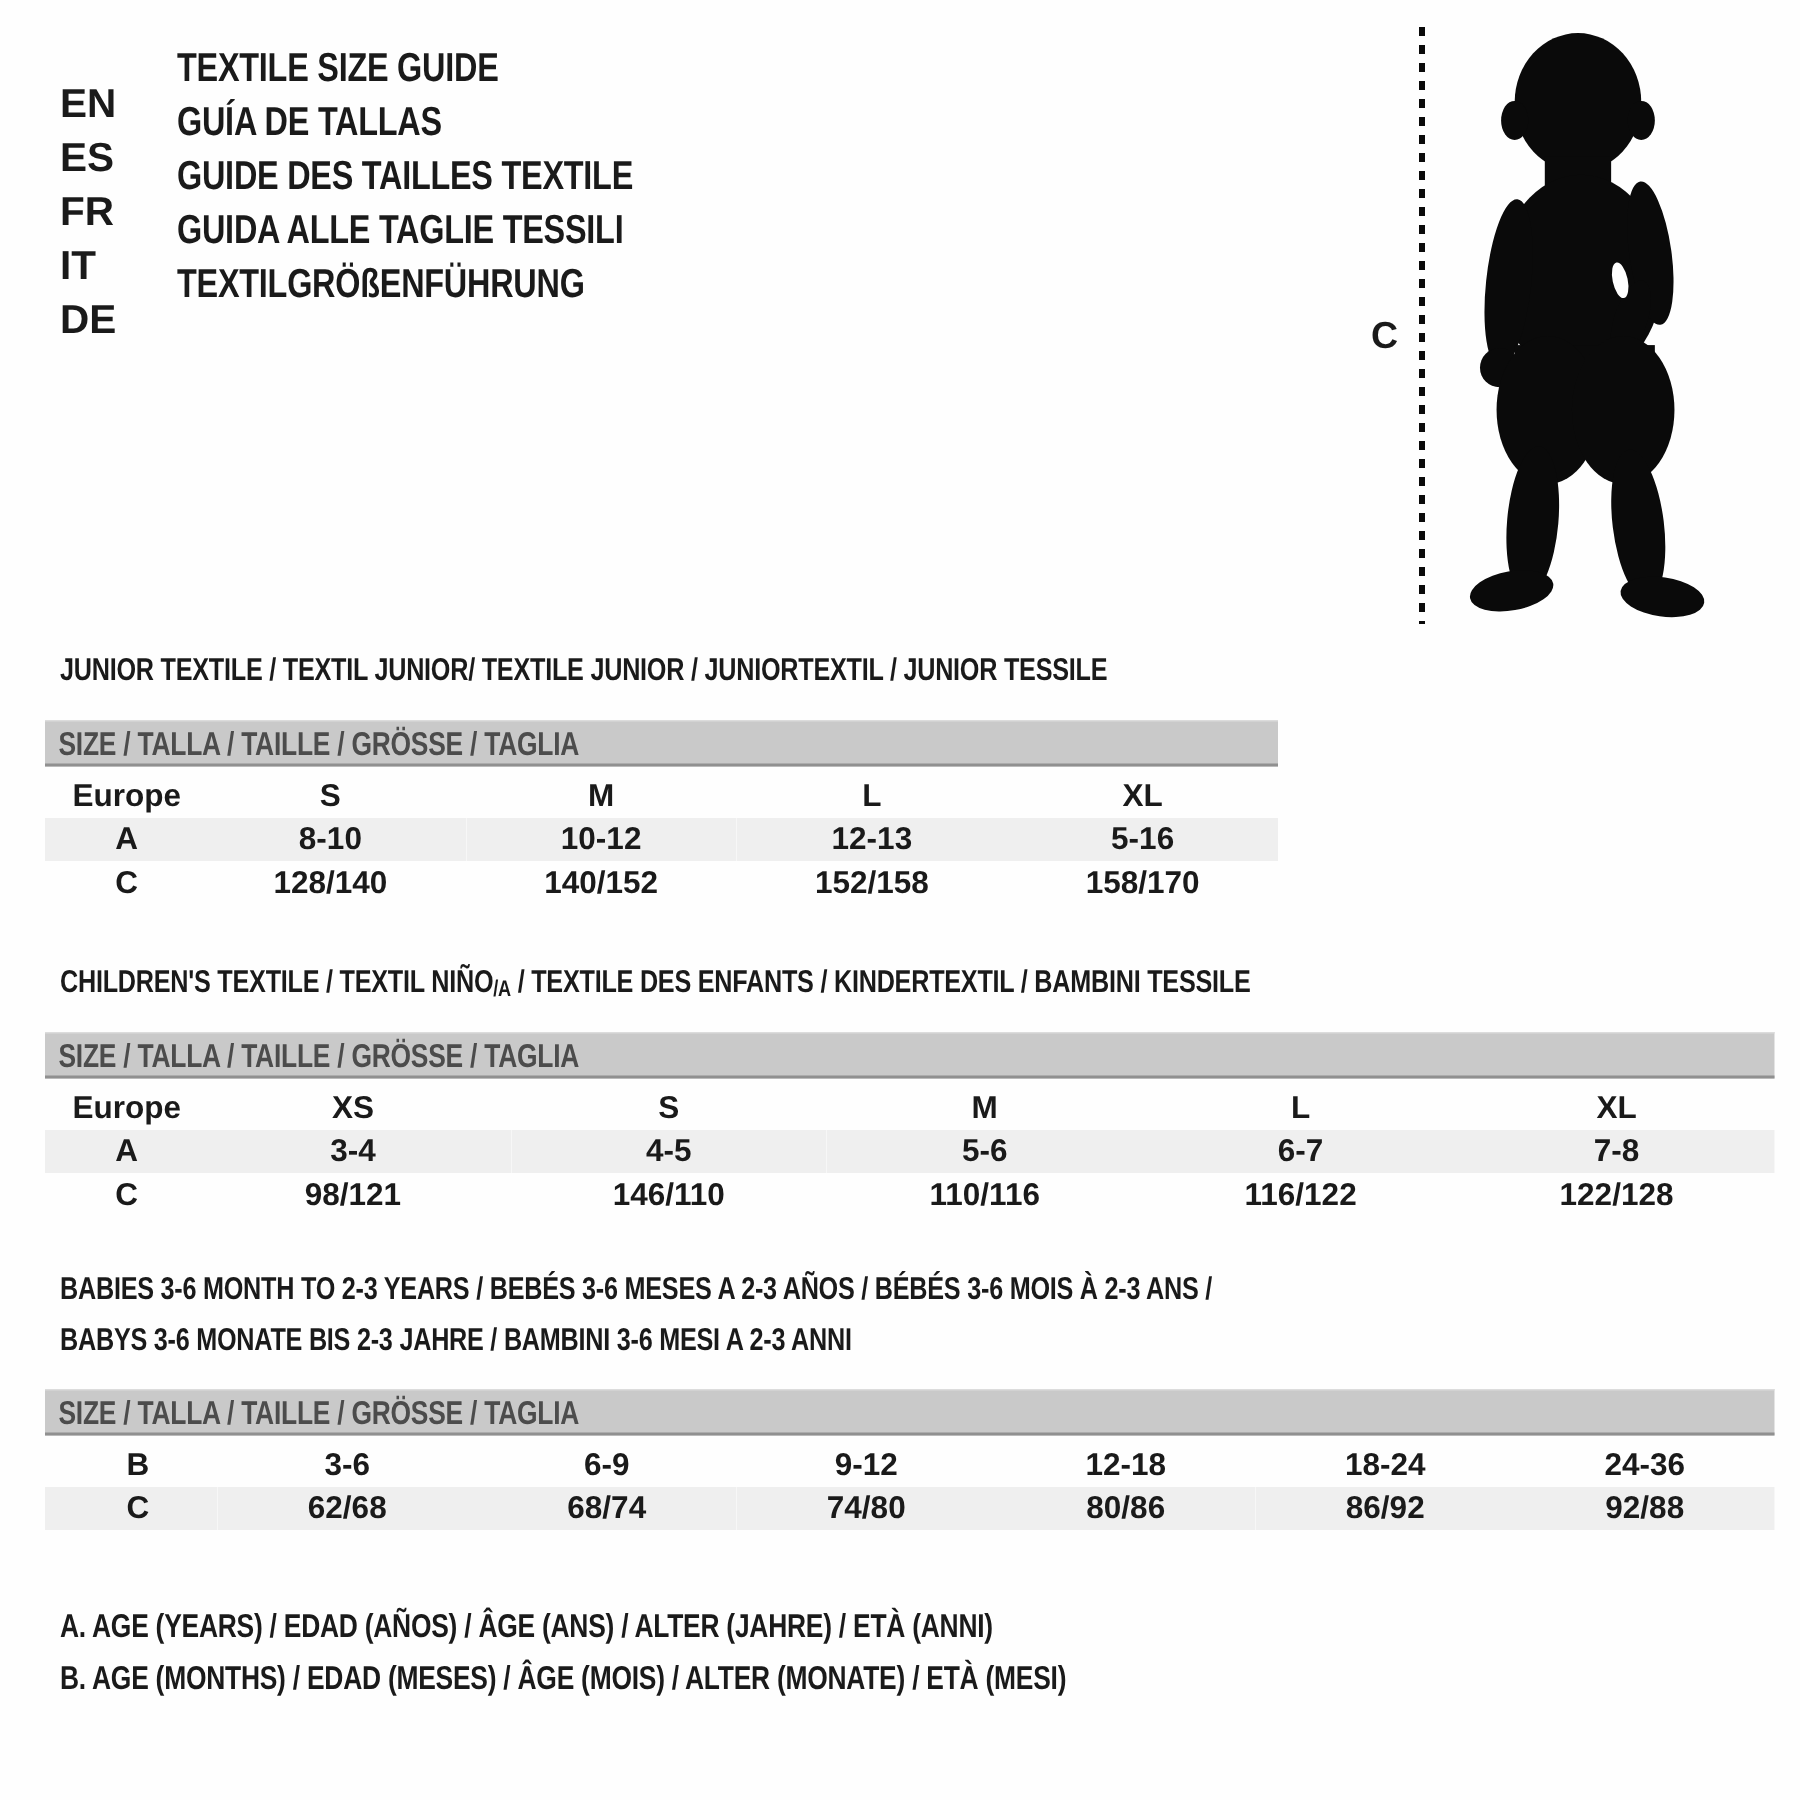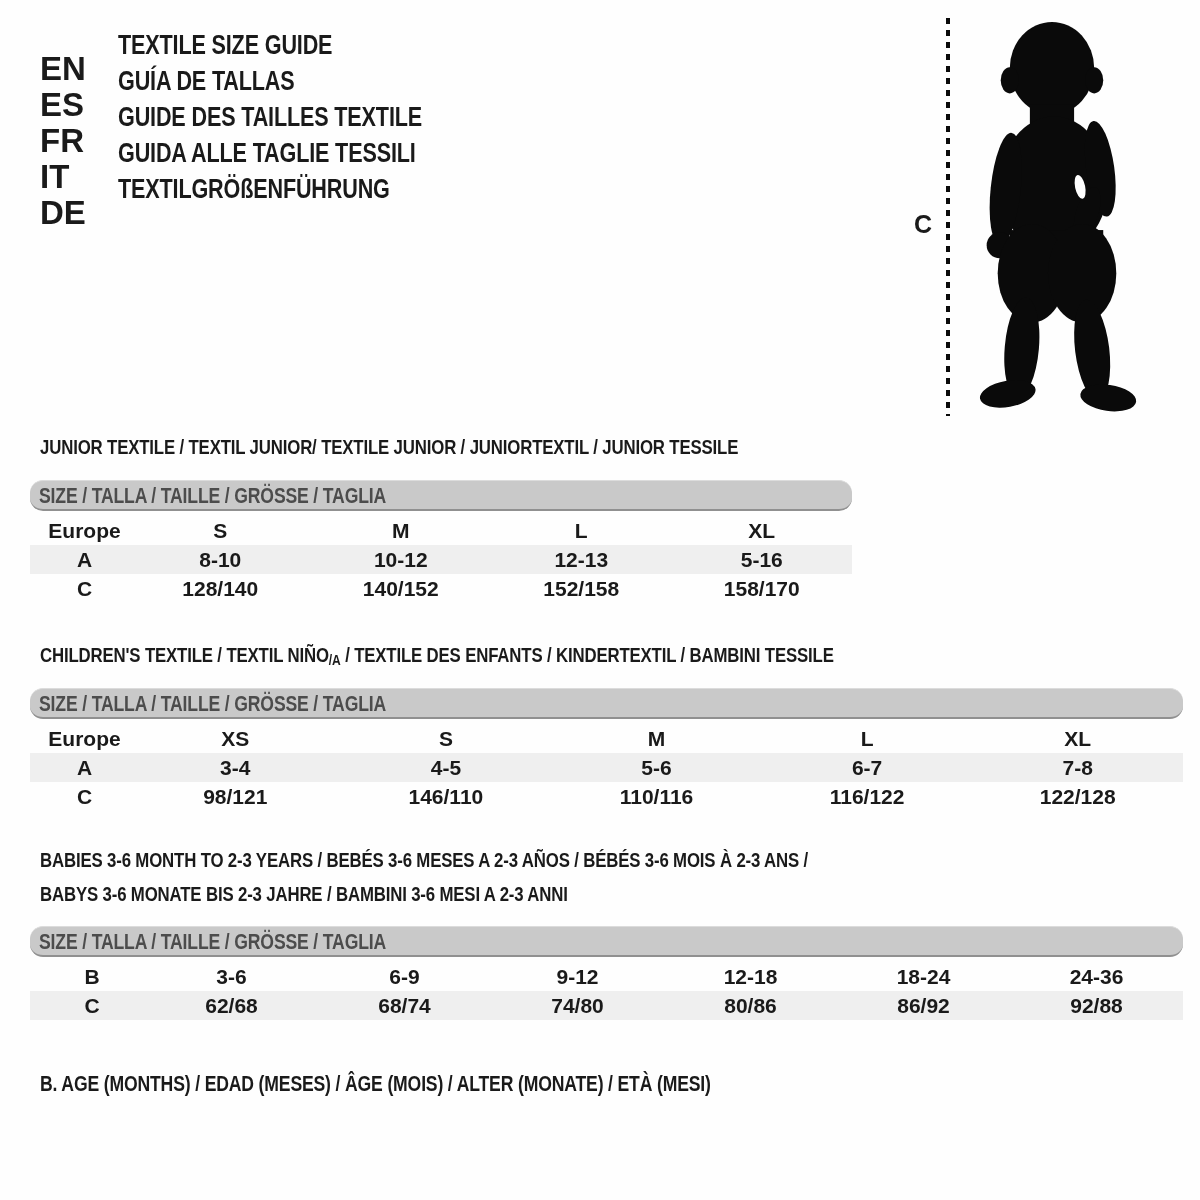--- a/index.html
+++ b/index.html
@@ -10,38 +10,38 @@
   html,body{background:#fff;}
   .page{
     position:relative;width:1200px;height:1200px;background:var(--page-bg);
     font-family:"Liberation Sans","DejaVu Sans",sans-serif;color:var(--text);
     overflow:hidden;
   }
   .cond{display:inline-block;transform:scaleX(0.8);transform-origin:0 50%;white-space:nowrap;letter-spacing:-0.2px;}
   
   .lang-block{position:absolute;left:40px;top:27px;}
   .lang-row{display:flex;height:36px;align-items:center;}
-  .lang-code{width:78px;font-size:33px;font-weight:bold;margin-top:48px;}
+  .lang-code{width:78px;font-size:27px;font-weight:bold;margin-top:48px;}
   .lang-title{font-size:27px;font-weight:bold;}
   
   .figure{position:absolute;left:900px;top:10px;width:260px;height:415px;}
   .dash-line{
     position:absolute;left:46px;top:8px;width:4px;height:398px;
     background:repeating-linear-gradient(to bottom,var(--silhouette) 0 6px,transparent 6px 12px);
   }
   .c-label{position:absolute;left:14px;top:200px;font-size:25px;font-weight:bold;}
   .toddler{position:absolute;left:66px;top:6px;}
   
   .sec-title{position:absolute;left:40px;font-size:21px;font-weight:bold;line-height:34px;white-space:nowrap;}
   .sub{font-size:0.72em;vertical-align:-0.22em;}
   .tbl-wrap{position:absolute;left:30px;}
   .size-bar{
     height:31px;line-height:29px;background:var(--bar-bg);color:var(--bar-text);
     font-size:22px;font-weight:bold;padding-left:9px;margin-bottom:5px;
-    border-bottom:2px solid var(--bar-border);border-top:1px solid #dcdcdc;border-radius:13px;
+    border-bottom:2px solid var(--bar-border);border-top:1px solid #dcdcdc;
   }
   table.tbl{width:100%;border-collapse:collapse;table-layout:fixed;}
   .tbl td{height:29px;font-size:21px;font-weight:bold;text-align:center;color:var(--text);padding:0;overflow:hidden;}
   .tbl td.rowlabel{text-align:center;padding-left:9px;}
   .tbl tr.shade{background:var(--row-alt);}
   
   .legend{position:absolute;left:40px;top:1066px;}
   .legend-line{font-size:22px;font-weight:bold;line-height:35px;white-space:nowrap;}
 </style>
 </head>
@@ -221,16 +221,17 @@
         <td>74/80</td>
         <td>80/86</td>
         <td>86/92</td>
         <td>92/88</td>
       </tr>
     </tbody>
       </table>
   </div>
 
   <footer class="legend">
+    <div class="legend-line"><span class="cond">A. AGE (YEARS) / EDAD (AÑOS) / ÂGE (ANS) / ALTER (JAHRE) / ETÀ (ANNI)</span></div>
     <div class="legend-line"><span class="cond">B. AGE (MONTHS) / EDAD (MESES) / ÂGE (MOIS) / ALTER (MONATE) / ETÀ (MESI)</span></div>
   </footer>
 
 </div>
 
 </body></html>

